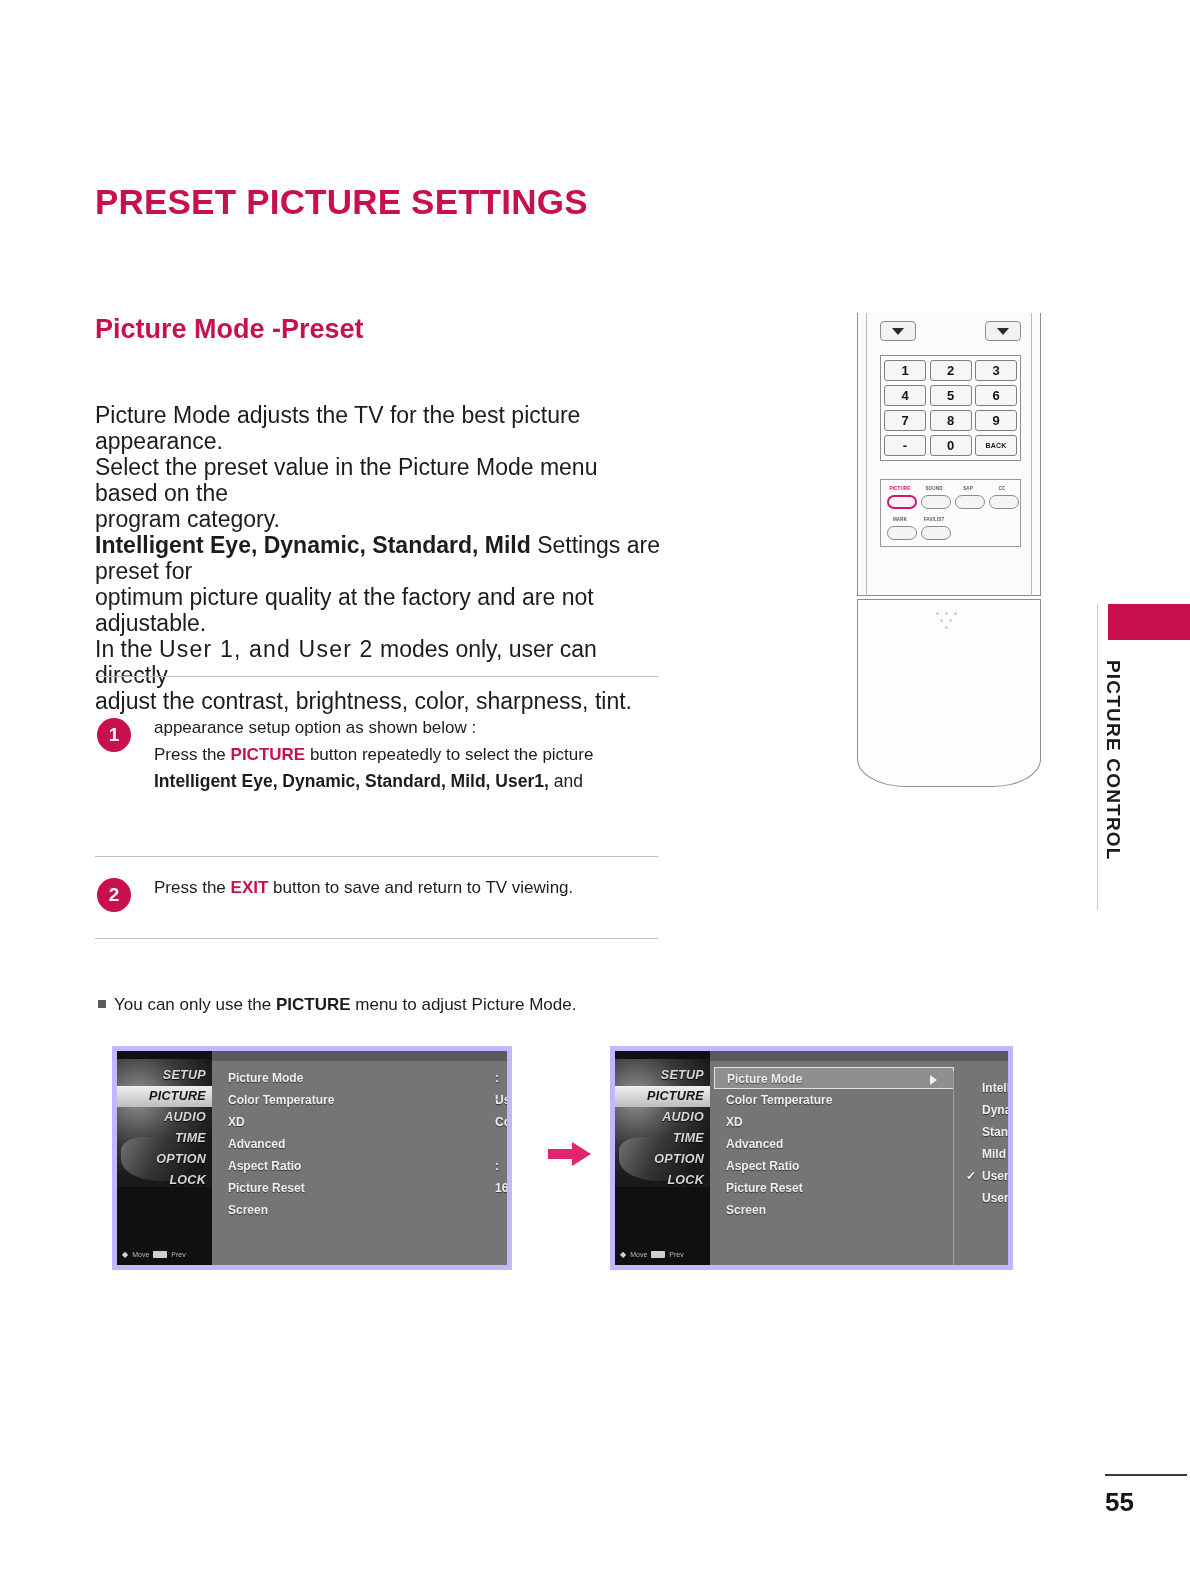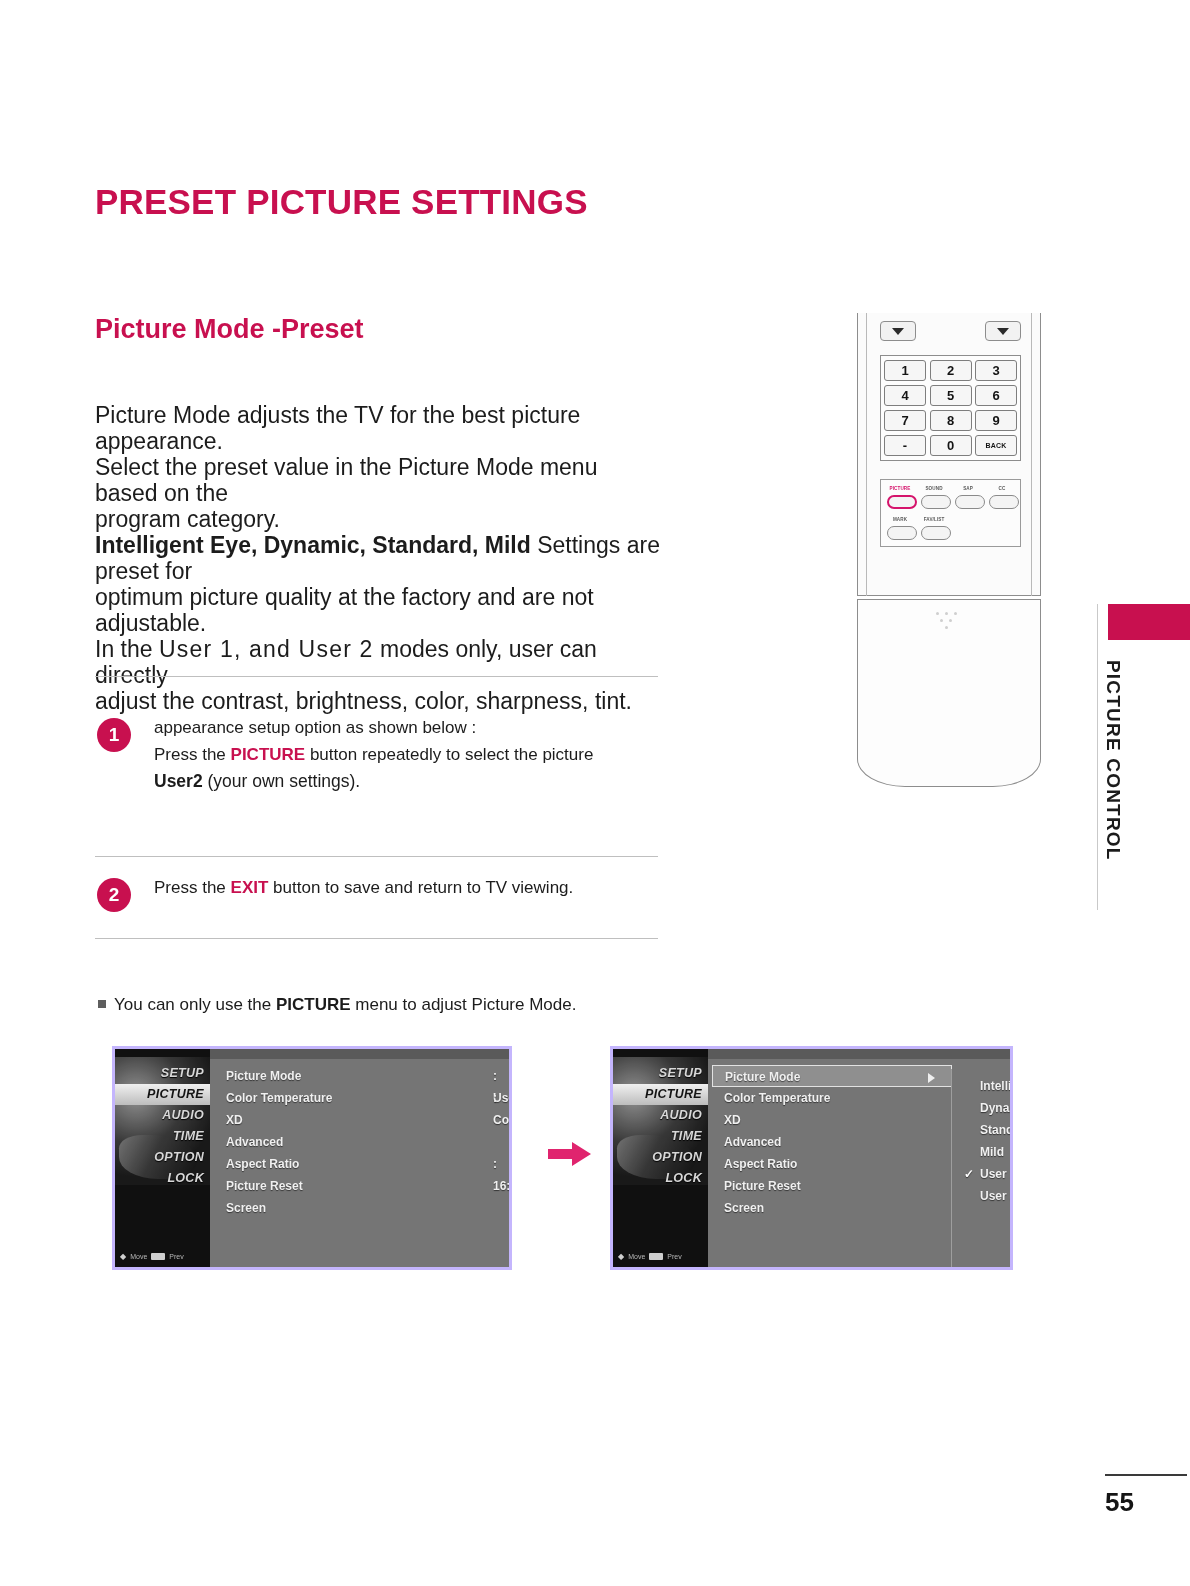--- a/index.html
+++ b/index.html
@@ -270,21 +270,21 @@
     width: 1px;
     height: 306px;
     background: #c9c9c9;
   }
 
   
   .osd {
     position: absolute;
     height: 224px;
     background: #6e6e6e;
-    border: 3px solid #c4b5fd;
+    border: 5px solid #c4b5fd;
     box-sizing: border-box;
     font-size: 11.5px;
     color: #f2f2f2;
     overflow: hidden;
     padding-left: 40px;
   }
   #osd-left  { left: 112px; top: 1046px; width: 400px; }
   #osd-right { left: 610px; top: 1046px; width: 403px; }
 
   .osd-top-strip {
@@ -483,21 +483,21 @@
 
 <div class="hrule" id="rule-top"></div>
 <div class="hrule" id="rule-middle"></div>
 <div class="hrule" id="rule-bottom"></div>
 
 <div class="step" id="step-1">
   <div class="step-badge">1</div>
   <div class="step-text">
     <div>appearance setup option as shown below :</div>
     <div><span>Press the </span><span class="accent">PICTURE</span><span> button repeatedly to select the picture</span></div>
-    <div class="line2"><span class="b">User2</span><span> (your own settings).</span></div>
+    <div class="line2"><span class="b">Intelligent Eye, Dynamic, Standard, Mild, User1,</span><span> and</span></div>
   </div>
 </div>
 
 <div class="step" id="step-2">
   <div class="step-badge">2</div>
   <div class="step-text">
     <div><span>Press the </span><span class="accent">EXIT</span><span> button to save and return to TV viewing.</span></div>
   </div>
 </div>
 

